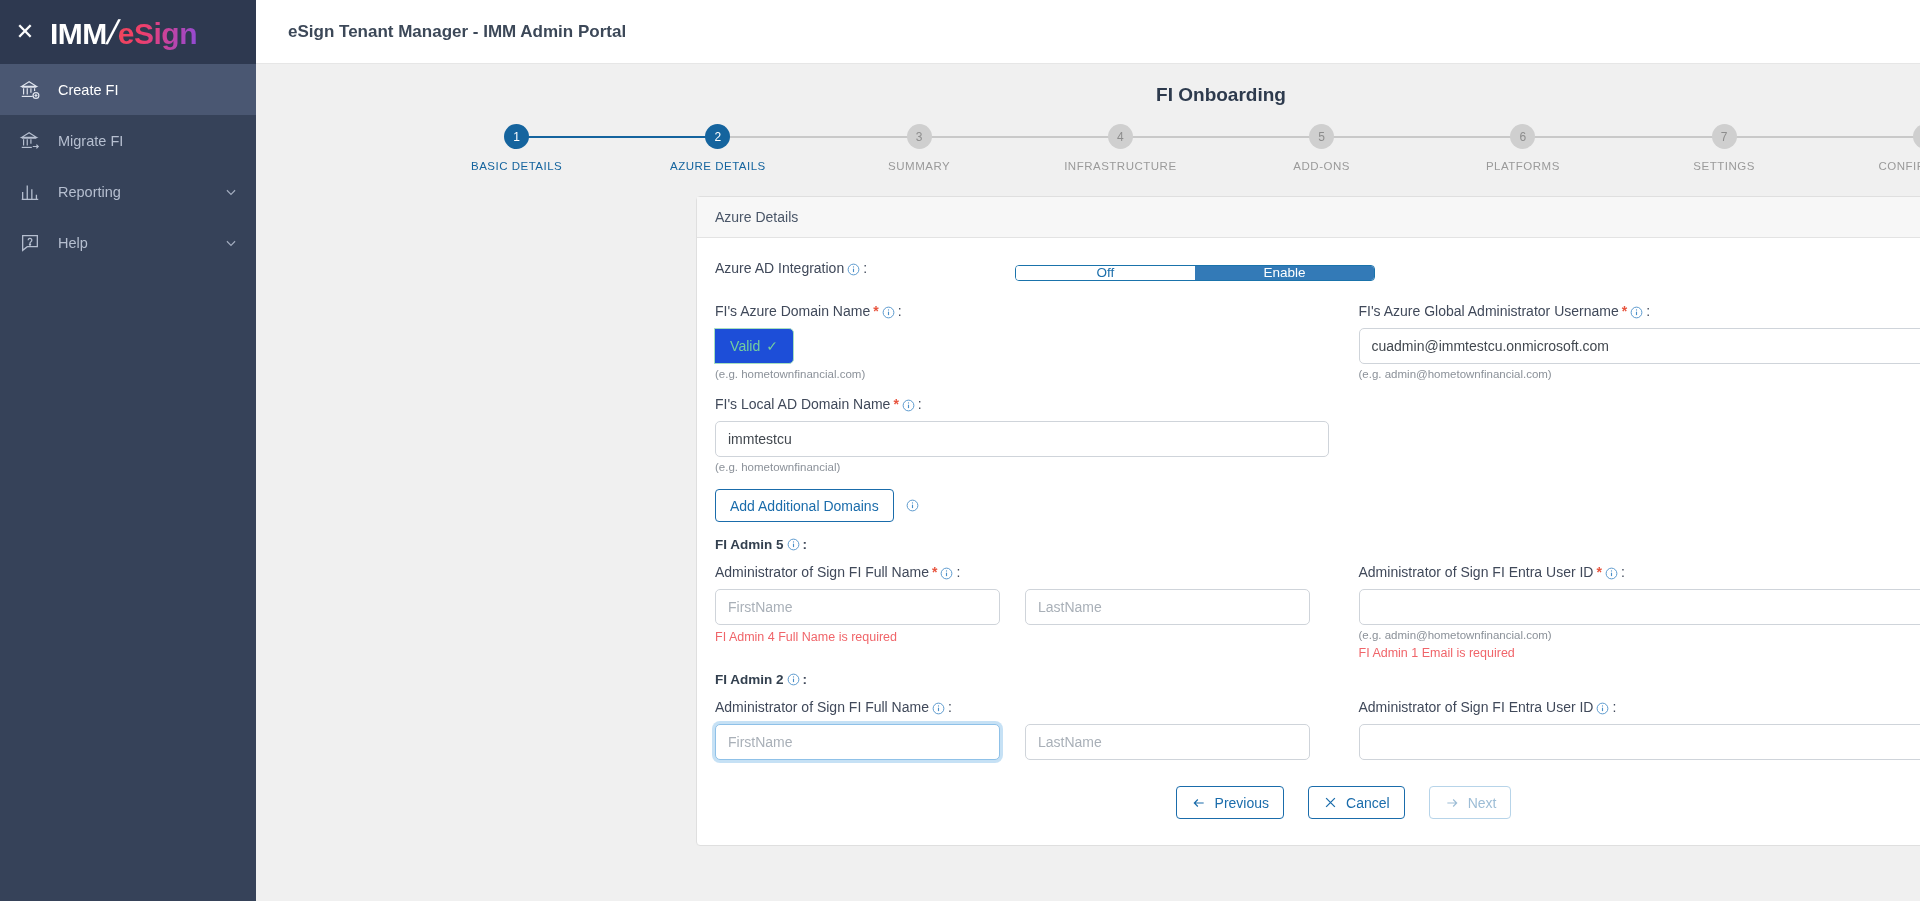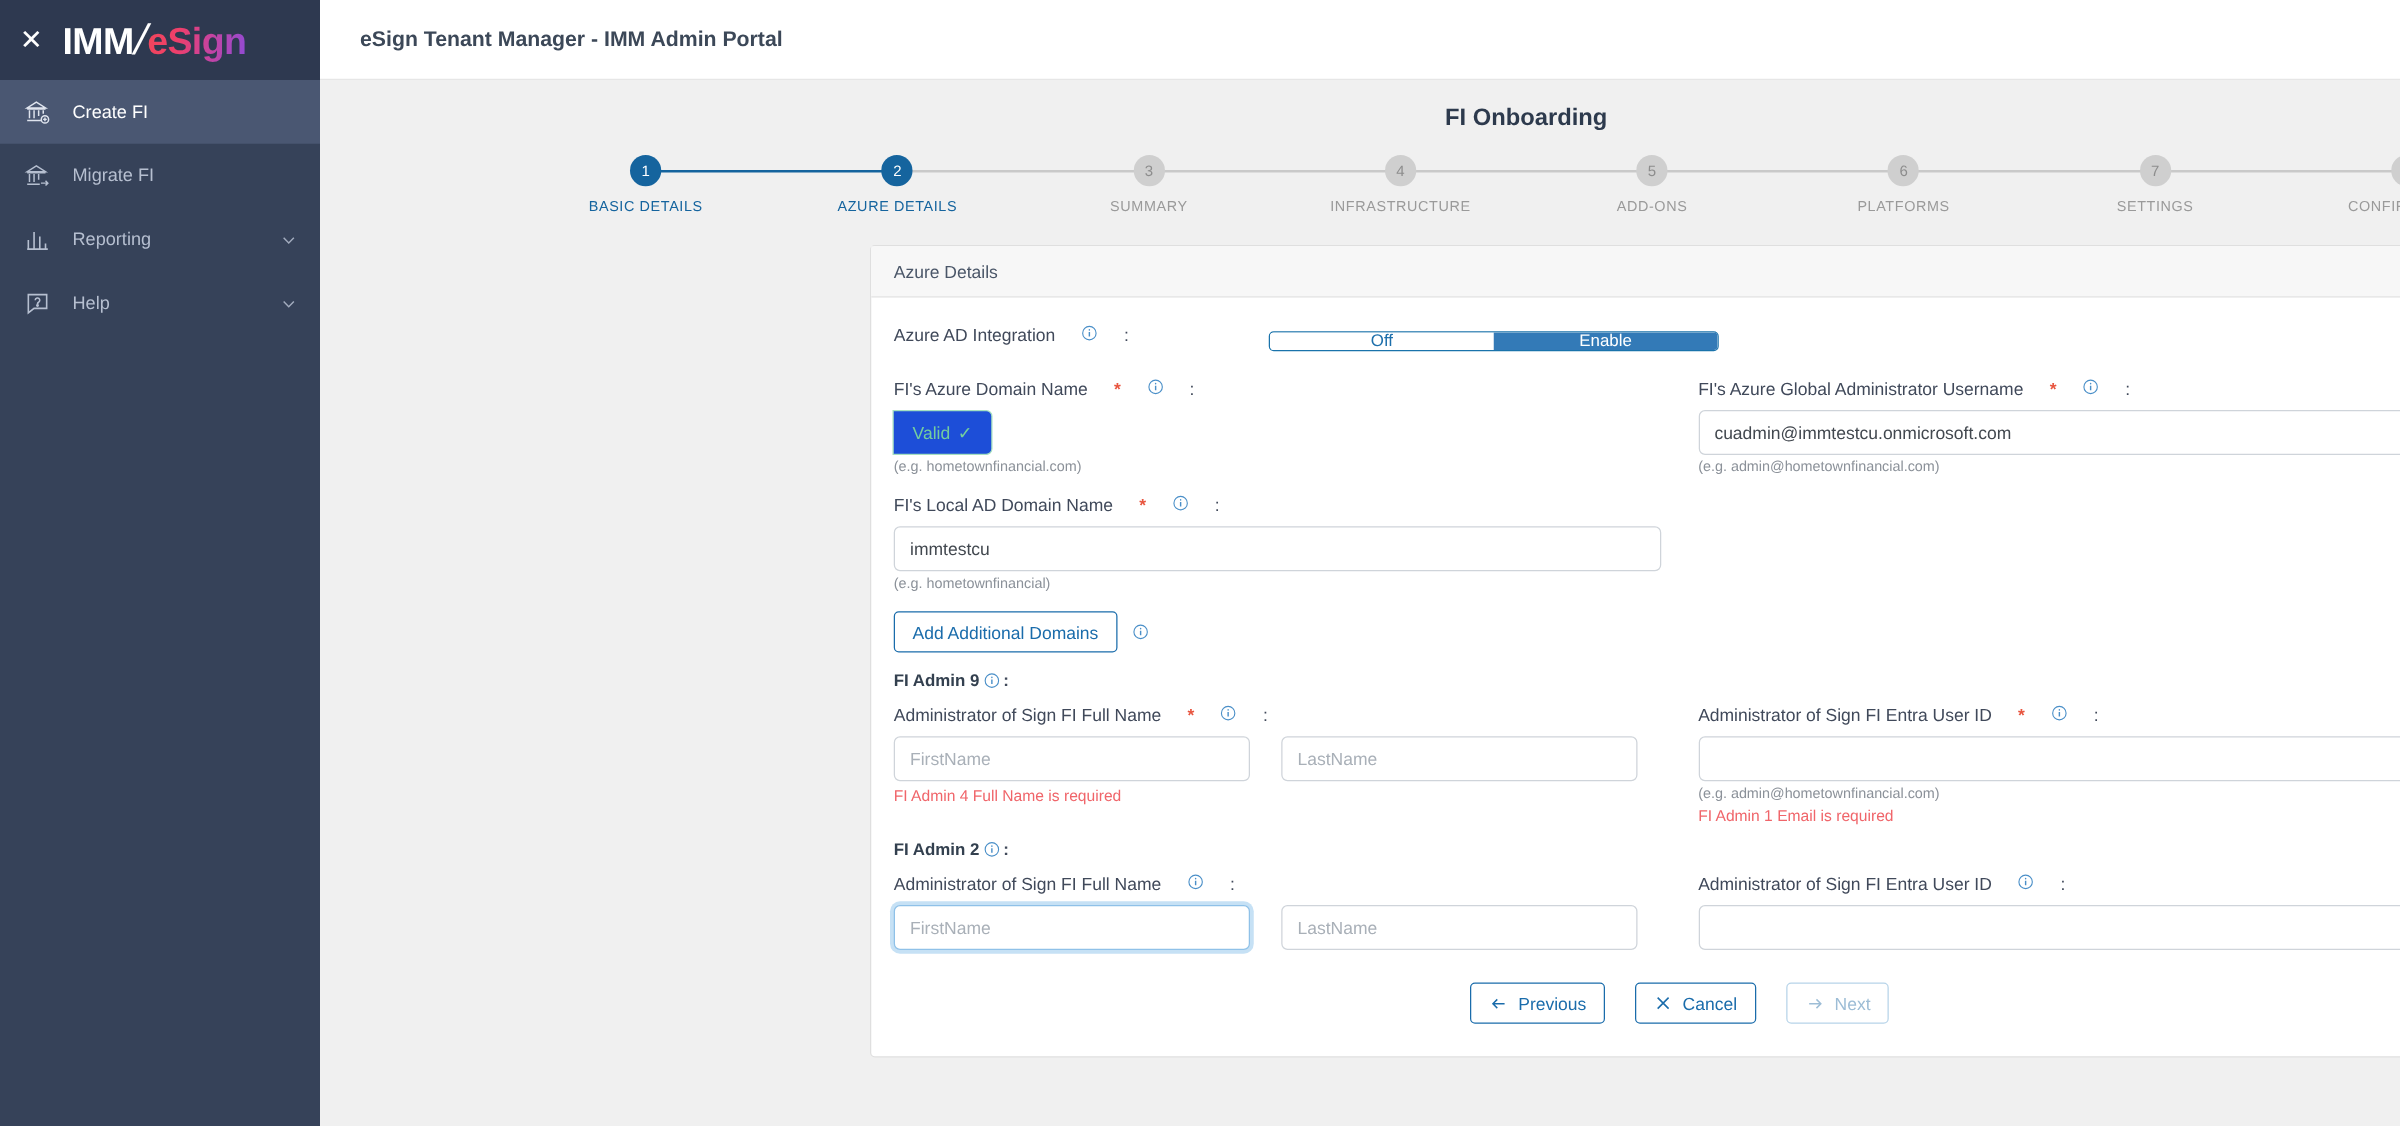--- a/index.html
+++ b/index.html
@@ -77,21 +77,21 @@
     border: 1px solid #dfdfdf; border-radius: 4px; width: 1295px;
     margin-left: 440px; }
   .card-head { padding: 12px 18px; background: #f7f7f7;
     border-bottom: 1px solid #e3e3e3; font-size: 14px; color: #4a5668; }
   .card-body { padding: 22px 18px 26px 18px; }
 
   .row { display: flex; gap: 30px; }
   .col { width: 620px; }
 
   .lbl-line { font-size: 14px; color: #40495a; margin-bottom: 9px;
-    display: flex; align-items: flex-start; gap: 21px; white-space: nowrap; }
+    display: flex; align-items: flex-end; gap: 3px; white-space: nowrap; }
   .req { color: #e8553f; font-weight: bold; }
   .colon { color: #40495a; }
 
   .iwrap { position: relative; display: flex; }
   input[type=text] {
     height: 36px; border: 1px solid #cfd4da; border-radius: 5px;
     padding: 0 12px; font-size: 14px; color: #42484f;
     font-family: "Liberation Sans", sans-serif; background: #fff;
     outline: none; width: 100%;
   }
@@ -350,21 +350,21 @@
             <span class="ii">
               <svg width="13" height="13" viewBox="0 0 16 16" fill="none" stroke="#4a8fc8" stroke-width="1.1">
                   <circle cx="8" cy="8" r="6.6"></circle>
                   <path d="M8 7v4.2" stroke-width="1.4"></path>
                   <circle cx="8" cy="4.8" r=".75" fill="#4a8fc8" stroke="none"></circle>
                 </svg>
             </span>
           </div>
 
           <div class="sect-title" style="margin-top:15px;">
-            <span>FI Admin 9</span>
+            <span>FI Admin 5</span>
             <span class="ii">
               <svg width="13" height="13" viewBox="0 0 16 16" fill="none" stroke="#4a8fc8" stroke-width="1.1">
                   <circle cx="8" cy="8" r="6.6"></circle>
                   <path d="M8 7v4.2" stroke-width="1.4"></path>
                   <circle cx="8" cy="4.8" r=".75" fill="#4a8fc8" stroke="none"></circle>
                 </svg>
             </span>
             <span class="colon">:</span>
           </div>
 

